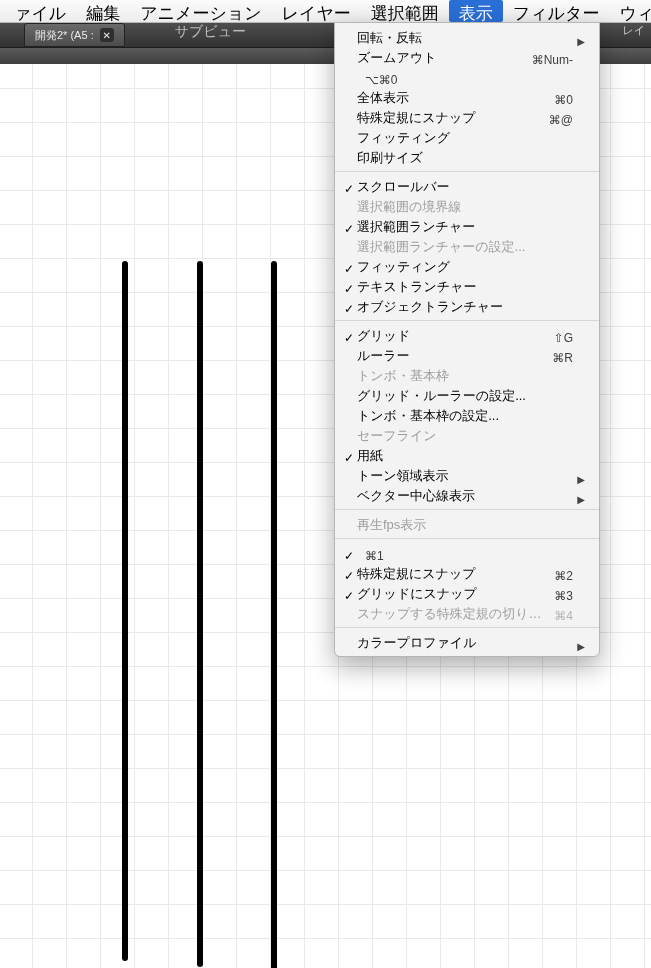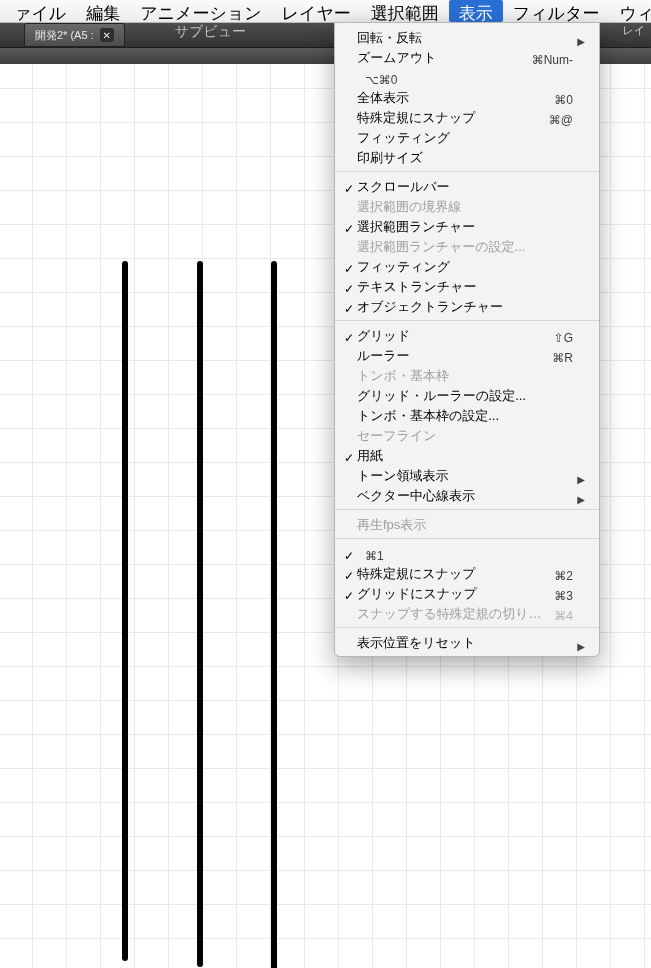--- a/index.html
+++ b/index.html
@@ -228,16 +228,16 @@
     </div>
     <div class="row disabled">
       <span class="tick"></span>
       <span class="lbl">スナップする特殊定規の切り替え</span>
       <span class="sc">⌘4</span>
       <span class="sub"></span>
     </div>
     <div class="sep"></div>
     <div class="row">
       <span class="tick"></span>
-      <span class="lbl">表示位置をリセット</span>
+      <span class="lbl">カラープロファイル</span>
       <span class="sub">▶</span>
     </div>
   </div>
 
 </body></html>

